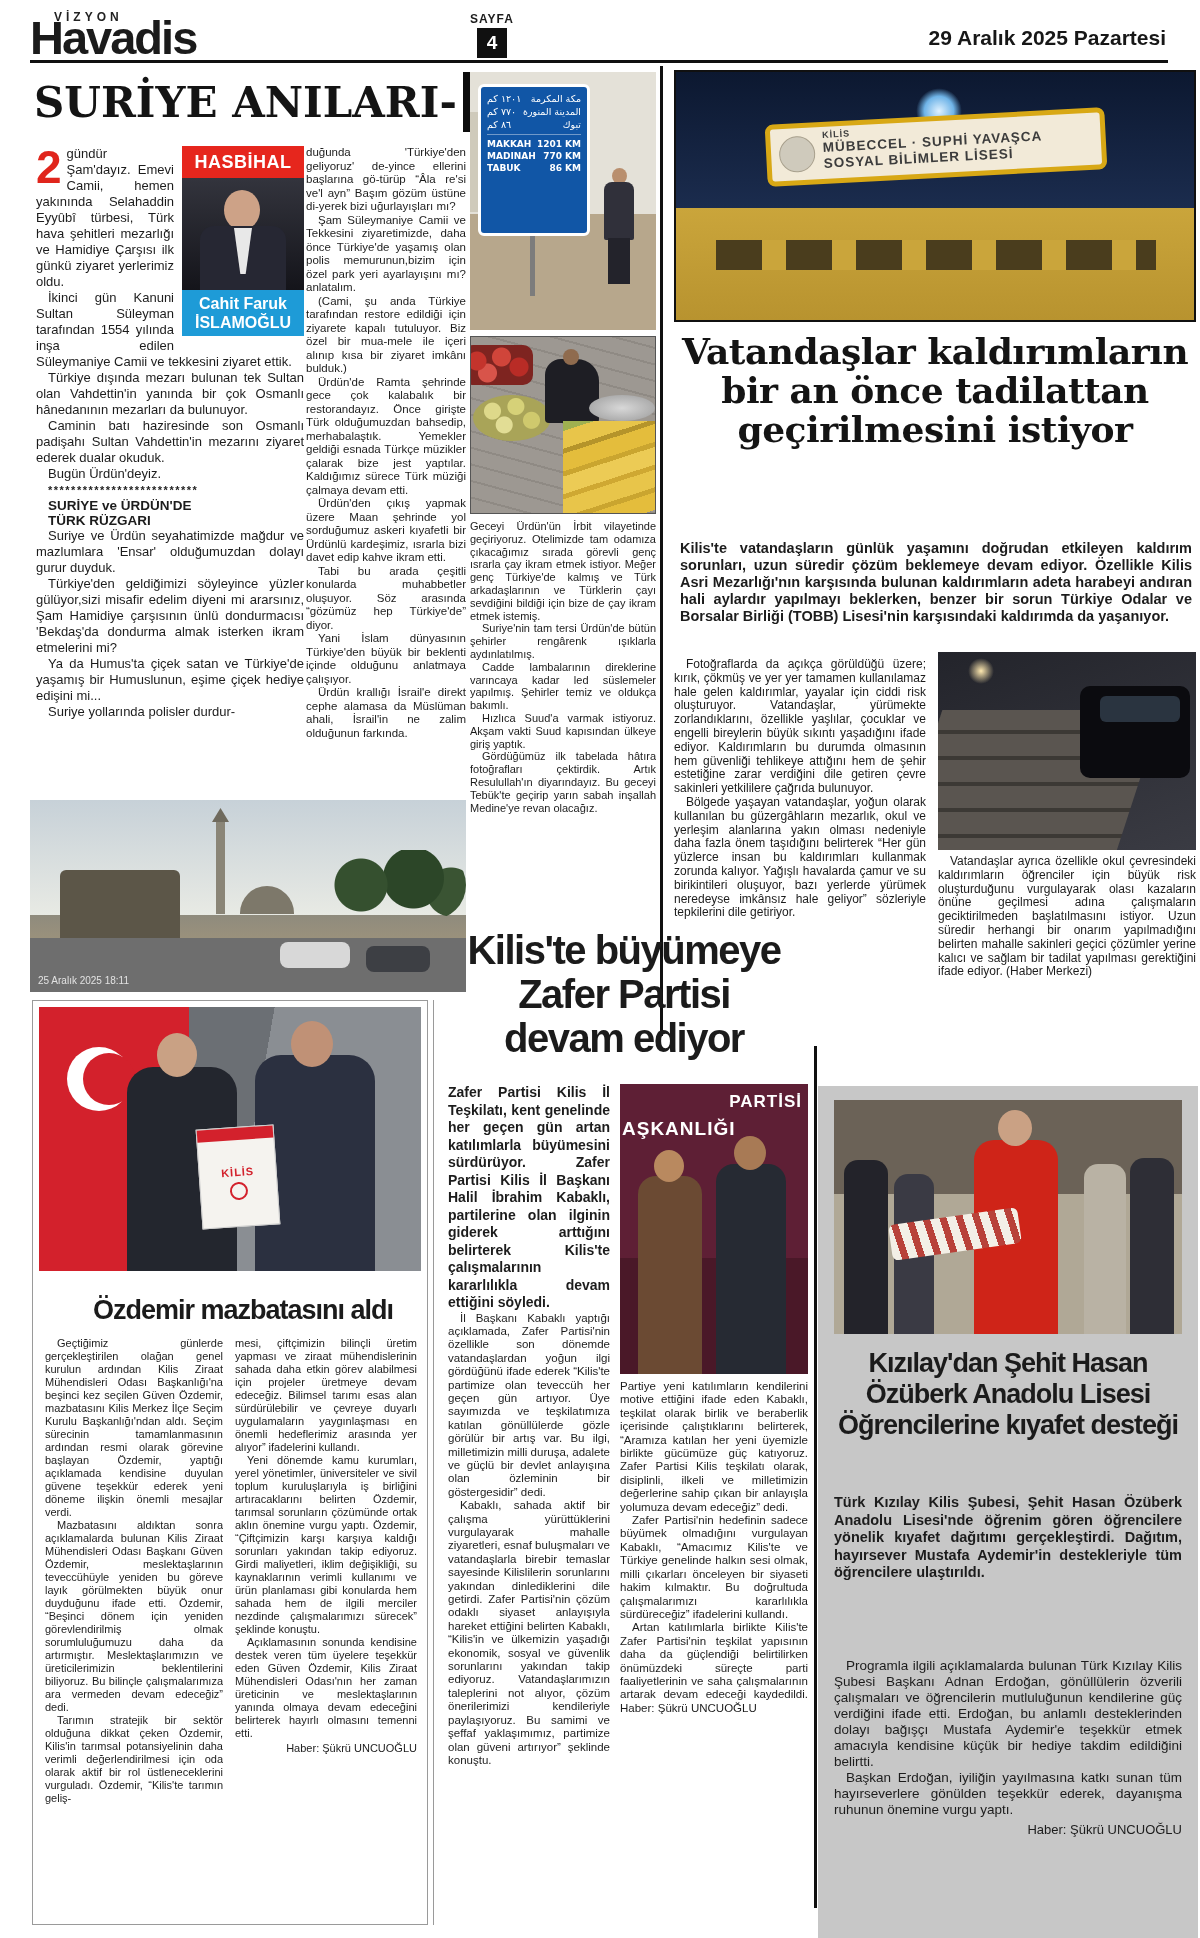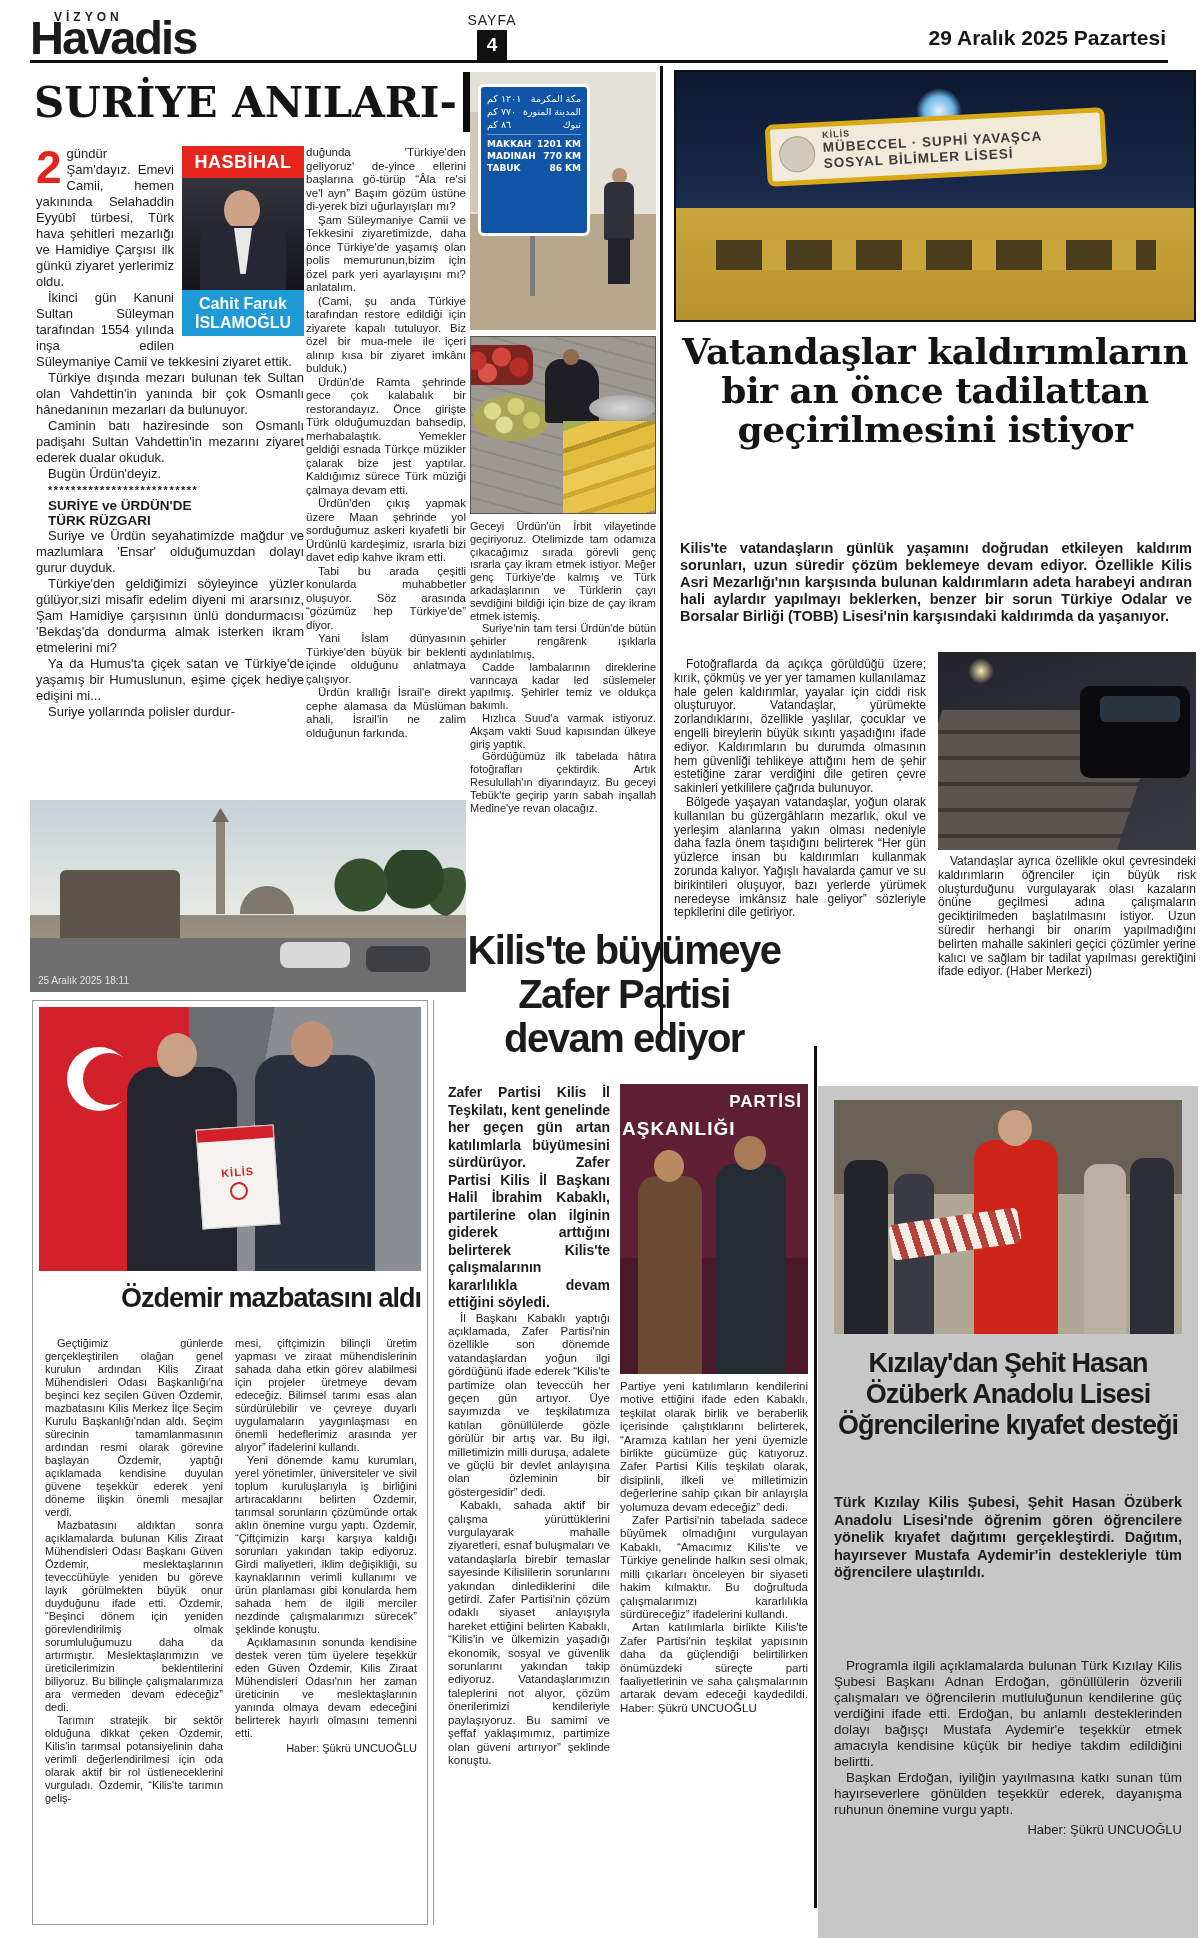--- a/index.html
+++ b/index.html
@@ -4,21 +4,21 @@
 <style>
   html,body{margin:0;padding:0;background:#e9e9e9;}
   .page{position:relative;width:1200px;height:1938px;background:#fff;margin:0 auto;
         font-family:"Liberation Sans",sans-serif;color:#1c1c1c;overflow:hidden;}
   [data-name]{box-sizing:border-box;}
   
   .brand{position:absolute;left:30px;top:10px;}
   .brand-top{font-size:12px;font-weight:800;letter-spacing:4px;color:#222;margin-left:24px;}
   .brand-name{font-size:47px;font-weight:900;letter-spacing:-2px;color:#1b1b1b;margin-top:-10px;line-height:1;}
   .pagebox{position:absolute;left:462px;top:12px;width:60px;text-align:center;}
-  .pagebox .sayfa{font-size:14px;font-weight:400;letter-spacing:1px;}
+  .pagebox .sayfa{font-size:12px;font-weight:700;letter-spacing:1px;}
   .pagebox .numbox{width:30px;height:30px;background:#101010;margin:2px auto 0;display:flex;align-items:center;justify-content:center;}
   .pagebox .numbox span{color:#fff;font-size:19px;font-weight:900;}
   .date{position:absolute;right:34px;top:26px;font-size:21px;font-weight:800;color:#171717;text-align:right;}
   .headrule{position:absolute;left:30px;top:60px;width:1138px;height:3px;background:#101010;}
   .vdiv{position:absolute;background:#101010;width:3px;}
   
   .su-head{position:absolute;left:34px;top:72px;display:flex;align-items:center;gap:6px;}
   .su-head .t{font-family:"DejaVu Serif",serif;font-weight:900;font-size:42px;letter-spacing:0px;color:#141414;}
   .su-head .nb{width:50px;height:60px;background:#0c0c0c;display:flex;align-items:center;justify-content:center;}
   .su-head .nb span{color:#fff;font-family:"DejaVu Serif",serif;font-weight:900;font-size:44px;}
@@ -82,21 +82,21 @@
   .ph-oz .cres2{position:absolute;left:44px;top:46px;width:52px;height:52px;border-radius:50%;background:#d3212c;}
   .ph-oz .star{position:absolute;left:96px;top:62px;color:#fff;font-size:20px;}
   .ph-oz .man1{position:absolute;left:88px;top:60px;width:110px;height:204px;border-radius:26px 26px 0 0;background:#23262e;}
   .ph-oz .man2{position:absolute;left:216px;top:48px;width:120px;height:216px;border-radius:26px 26px 0 0;background:#2b3040;}
   .ph-oz .h1{position:absolute;left:118px;top:26px;width:40px;height:44px;border-radius:50%;background:#c9a184;}
   .ph-oz .h2{position:absolute;left:252px;top:14px;width:42px;height:46px;border-radius:50%;background:#c09176;}
   .ph-oz .folder{position:absolute;left:160px;top:120px;width:78px;height:100px;background:#f5f3ef;border:1px solid #ccc;transform:rotate(-4deg);text-align:center;}
   .ph-oz .folder .band{height:12px;background:#d3212c;}
   .ph-oz .folder .ktxt{color:#d3212c;font-weight:800;font-size:11px;margin-top:26px;letter-spacing:1px;}
   .ph-oz .folder .crest{width:18px;height:18px;border-radius:50%;border:2px solid #d3212c;margin:4px auto 0;}
-  .oz-head{position:absolute;left:8px;top:282px;width:380px;margin:0;text-align:right;font-size:27px;font-weight:900;letter-spacing:-1px;white-space:nowrap;color:#1b1b1b;}
+  .oz-head{position:absolute;left:8px;top:282px;width:380px;margin:12px;text-align:center;font-size:27px;font-weight:900;letter-spacing:-1px;white-space:nowrap;color:#1b1b1b;}
   .oz-cols .bt{font-size:11px;line-height:13px;}
   .oz-c1{position:absolute;left:12px;top:336px;width:178px;height:578px;overflow:hidden;}
   .oz-c2{position:absolute;left:202px;top:336px;width:182px;height:578px;overflow:hidden;}
   .byline{text-align:right;font-size:11px;margin:2px 0 0;}
   
   .zf-head{position:absolute;left:438px;top:928px;width:372px;margin:0;text-align:center;font-size:40px;line-height:44px;font-weight:900;letter-spacing:-1.5px;color:#1b1b1b;}
   .zf-head span{display:block;}
   .zf-c1{position:absolute;left:448px;top:1084px;width:162px;height:840px;overflow:hidden;}
   .zf-lede{margin:0;font-size:14px;line-height:17.5px;font-weight:800;text-align:justify;}
   .zf-c1 .bt,.zf-c2 .bt{font-size:11.5px;line-height:13.4px;}
@@ -319,21 +319,21 @@
   <div class="zf-c2" data-name="zafer-column-2">
     <div class="ph-zafer" data-name="zafer-party-photo">
       <div class="t1" data-name="party-banner-text">PARTİSİ</div>
       <div class="t2" data-name="party-banner-text">AŞKANLIĞI</div>
       <div class="g1" data-name="party-member-left"></div>
       <div class="g2" data-name="party-member-right"></div>
       <div class="gh1" data-name="party-member-left-head"></div>
       <div class="gh2" data-name="party-member-right-head"></div>
     </div>
     <p class="bt noind" data-name="paragraph">Partiye yeni katılımların kendilerini motive ettiğini ifade eden Kabaklı, teşkilat olarak birlik ve beraberlik içerisinde çalıştıklarını belirterek, “Aramıza katılan her yeni üyemizle birlikte gücümüze güç katıyoruz. Zafer Partisi Kilis teşkilatı olarak, disiplinli, ilkeli ve milletimizin değerlerine sahip çıkan bir anlayışla yolumuza devam edeceğiz” dedi.</p>
-    <p class="bt" data-name="paragraph">Zafer Partisi'nin tabelada sadece büyümek olmadığını vurgulayan Kabaklı, “Amacımız Kilis'te ve Türkiye genelinde halkın sesi olmak, milli çıkarları önceleyen bir siyaseti hakim kılmaktır. Bu doğrultuda çalışmalarımızı kararlılıkla sürdüreceğiz” ifadelerini kullandı.</p>
+    <p class="bt" data-name="paragraph">Zafer Partisi'nin hedefinin sadece büyümek olmadığını vurgulayan Kabaklı, “Amacımız Kilis'te ve Türkiye genelinde halkın sesi olmak, milli çıkarları önceleyen bir siyaseti hakim kılmaktır. Bu doğrultuda çalışmalarımızı kararlılıkla sürdüreceğiz” ifadelerini kullandı.</p>
     <p class="bt" data-name="paragraph">Artan katılımlarla birlikte Kilis'te Zafer Partisi'nin teşkilat yapısının daha da güçlendiği belirtilirken önümüzdeki süreçte parti faaliyetlerinin ve saha çalışmalarının artarak devam edeceği kaydedildi. Haber: Şükrü UNCUOĞLU</p>
   </div>
 
   <div class="ph-school" data-name="school-photo">
     <div class="glow" data-name="street-light-glow"></div>
     <div class="board" data-name="school-sign">
       <div class="logo" data-name="school-sign-logo"></div>
       <div class="s0" data-name="school-sign-city">KİLİS</div>
       <div class="s1" data-name="school-sign-name">MÜBECCEL · SUPHİ YAVAŞCA</div>
       <div class="s2" data-name="school-sign-type">SOSYAL BİLİMLER LİSESİ</div>

